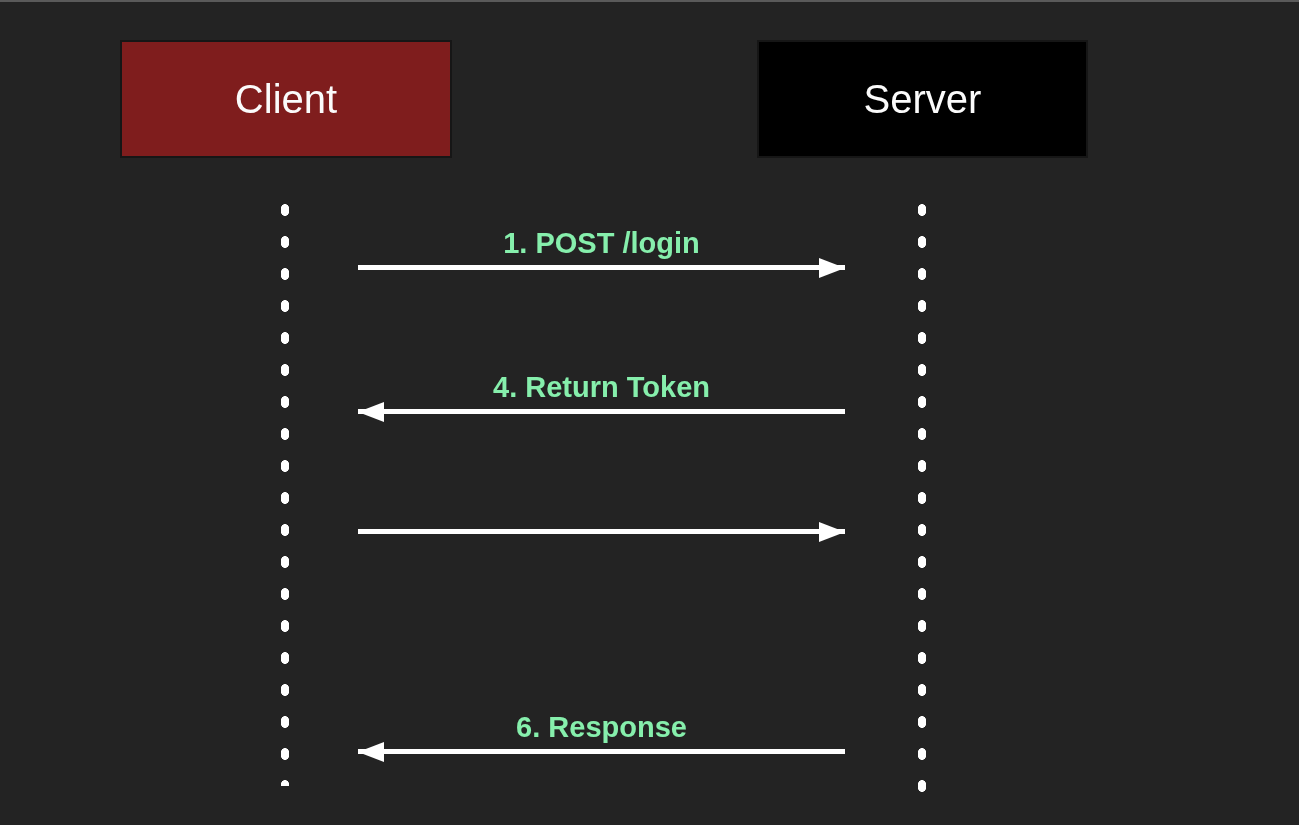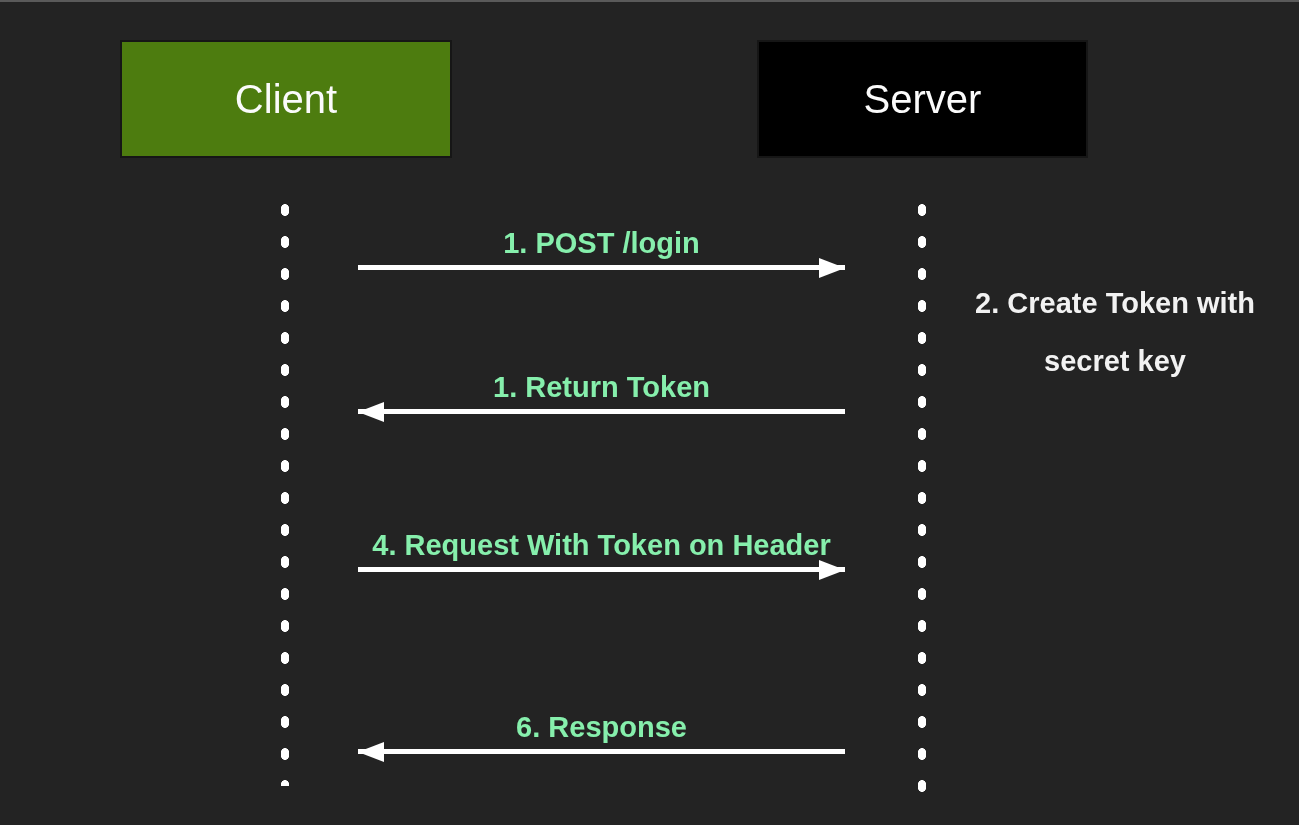--- a/index.html
+++ b/index.html
@@ -29,21 +29,21 @@
     align-items: center;
     justify-content: center;
     font-size: 40px;
     color: #fbfbfb;
     border: 2px solid #161616;
     box-sizing: border-box;
   }
   .actor-client {
     left: 120px;
     width: 332px;
-    background: #4d7c0f;
+    background: #7f1d1d;
   }
   .actor-server {
     left: 757px;
     width: 331px;
     background: #000000;
   }
   .lifeline {
     position: absolute;
     width: 10px;
     background-image: radial-gradient(4.5px 6px at 50% 50%, #ffffff 96%, rgba(255,255,255,0) 100%);
@@ -134,34 +134,29 @@
 
   <div class="lifeline lifeline-client"></div>
   <div class="lifeline lifeline-server"></div>
 
   <div class="message msg-1">
     <div class="msg-label">1. POST /login</div>
     <div class="arrow arrow-right"></div>
   </div>
 
   <div class="message msg-3">
-    <div class="msg-label">1. Return Token</div>
+    <div class="msg-label">4. Return Token</div>
     <div class="arrow arrow-left"></div>
   </div>
 
   <div class="message msg-4">
-    <div class="msg-label">4. Request With Token on Header</div>
     <div class="arrow arrow-right"></div>
   </div>
 
   <div class="message msg-6">
     <div class="msg-label">6. Response</div>
     <div class="arrow arrow-left"></div>
   </div>
 
-  <div class="note note-create">
-    <div>2. Create Token with</div>
-    <div>secret key</div>
-  </div>
 
   <div class="note note-check">
   </div>
 </div>
 
 </body></html>

